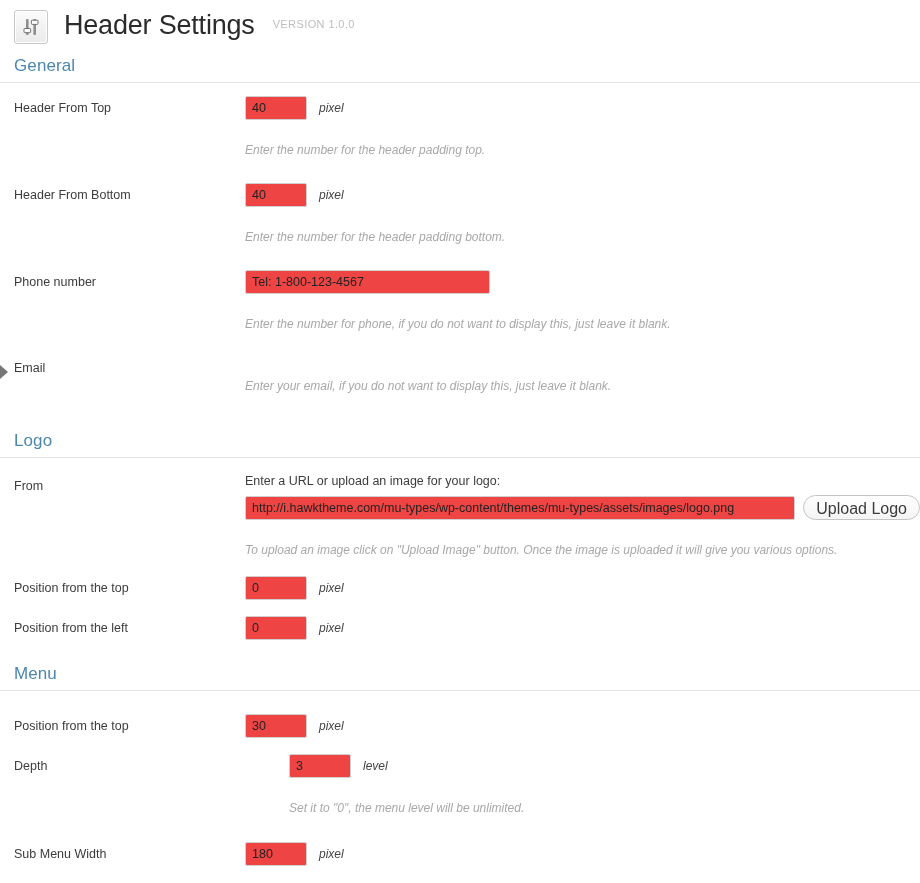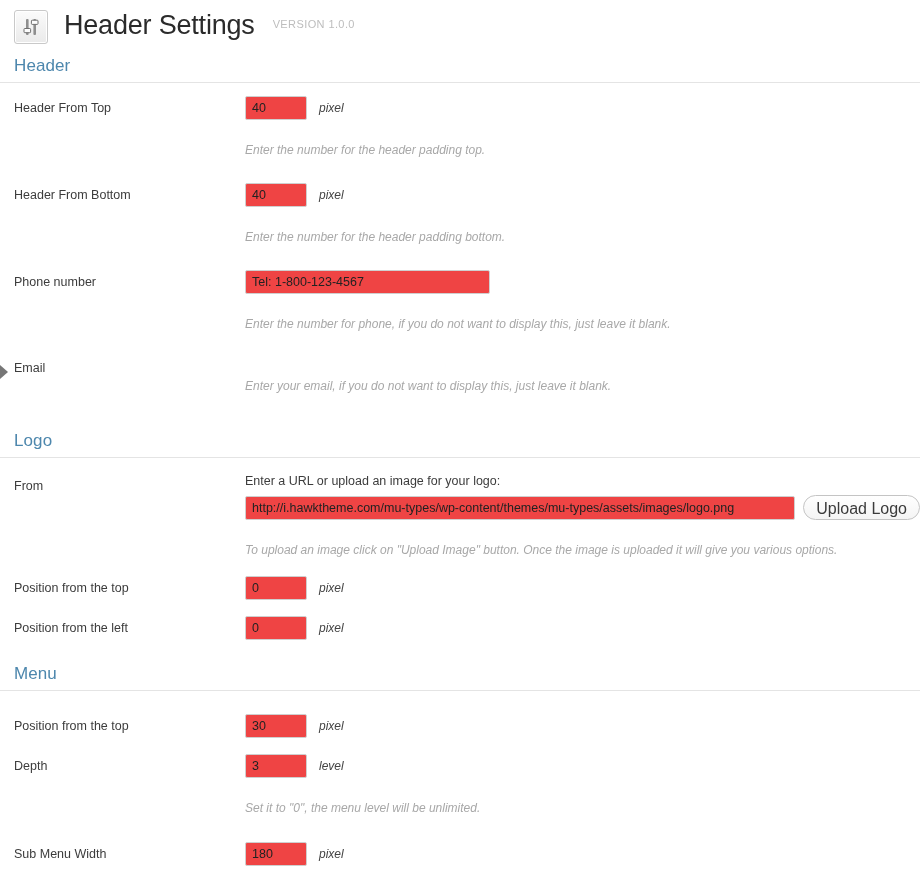--- a/index.html
+++ b/index.html
@@ -162,21 +162,21 @@
         <rect x="13.4" y="3" width="2.6" height="16" rx="1" fill="#8e8e8e"></rect>
         <rect x="4" y="12.5" width="6.6" height="4.2" rx="0.8" fill="#fcfcfc" stroke="#6f6f6f" stroke-width="1"></rect>
         <rect x="11.4" y="4.2" width="6.6" height="4.2" rx="0.8" fill="#fcfcfc" stroke="#6f6f6f" stroke-width="1"></rect>
       </svg>
     </span>
     <span class="app-title">Header Settings</span>
     <span class="app-version">VERSION 1.0.0</span>
   </div>
 
   <div>
-    <div class="section-title">Header</div>
+    <div class="section-title">General</div>
     <div class="section-rule"></div>
 
     <div class="field-row" style="padding-top:13px;">
       <div class="field-label">Header From Top</div>
       <div class="field-control">
         <div class="control-line">
           <input type="text" class="small" value="40" style="">
           <span class="unit">pixel</span>
         </div>
         <div class="hint">Enter the number for the header padding top.</div>
@@ -256,21 +256,21 @@
     <div class="field-row" style="padding-top:23px;">
       <div class="field-label">Position from the top</div>
       <div class="field-control">
         <div class="control-line">
           <input type="text" class="small" value="30" style="">
           <span class="unit">pixel</span>
         </div>
       </div>
     </div>
 
-    <div class="field-row" style="padding-top:16px;">
+    <div class="field-row" style="padding-top:16px;gap:44px;">
       <div class="field-label">Depth</div>
       <div class="field-control">
         <div class="control-line">
           <input type="text" class="small" value="3" style="">
           <span class="unit">level</span>
         </div>
         <div class="hint">Set it to "0", the menu level will be unlimited.</div>
       </div>
     </div>
 

